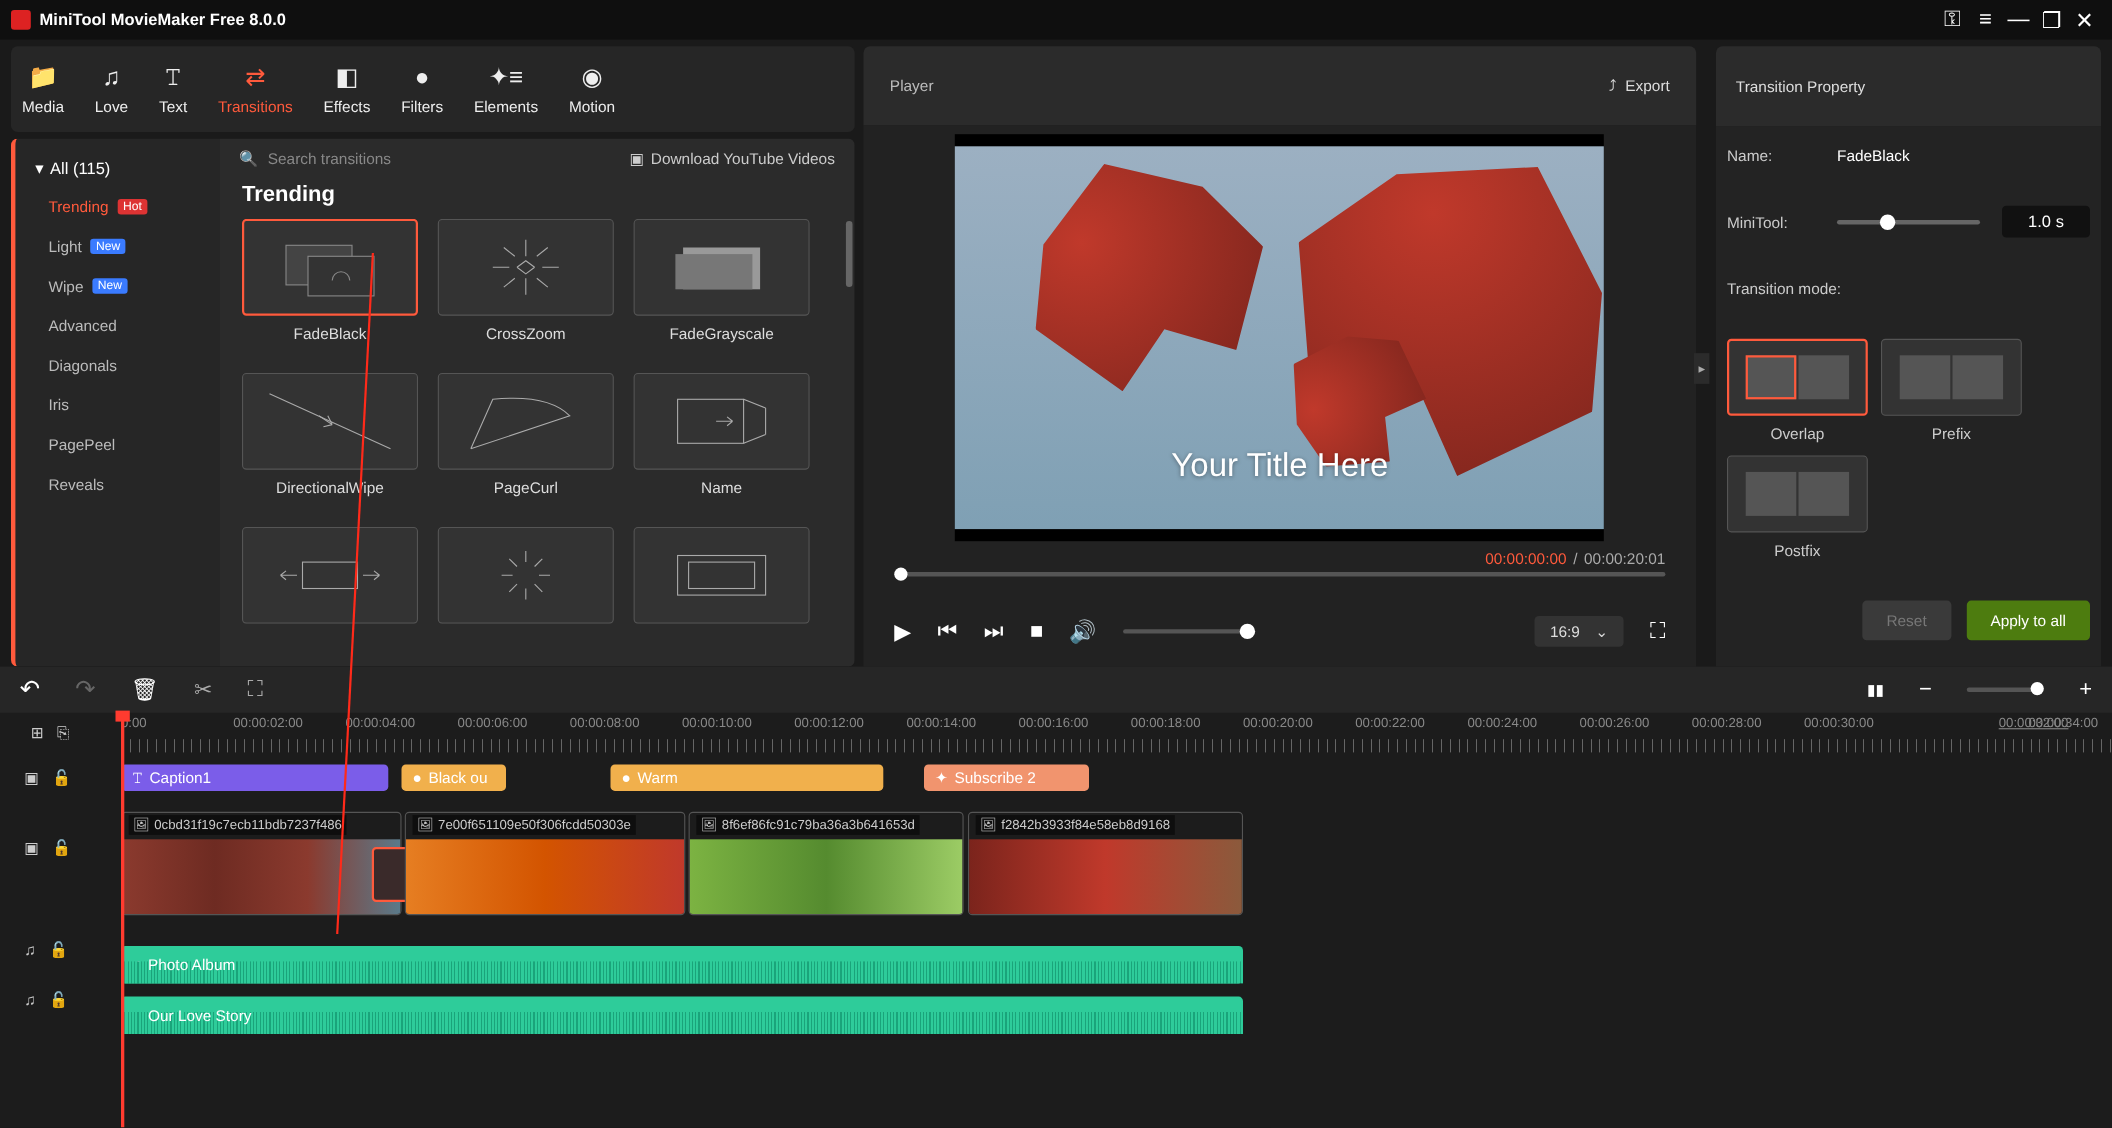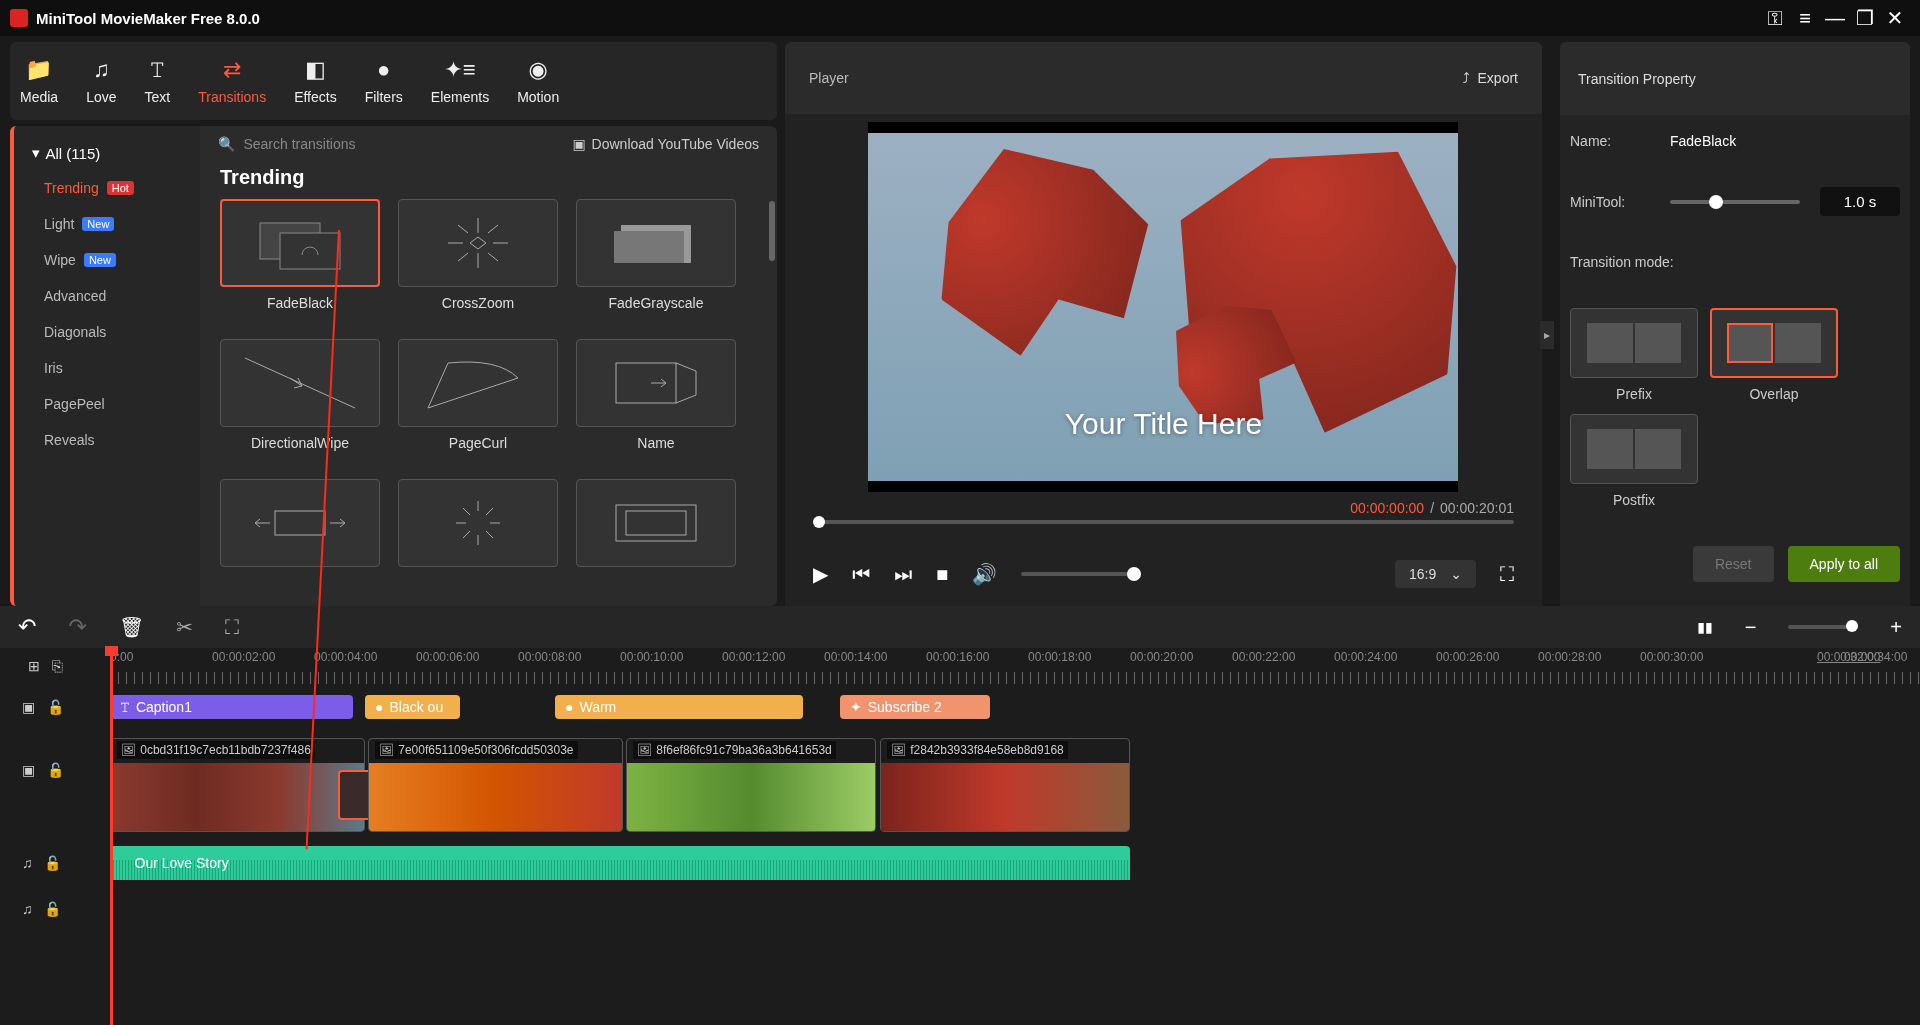--- a/index.html
+++ b/index.html
@@ -382,32 +382,32 @@
         <div class="dur-slider">
             <div class="dur-dot"></div>
           </div>
         <span class="dur-input">1.0 s</span>
       </div>
       <div class="prop-row">
           <span>Transition mode:</span>
         </div>
       <div class="mode-grid">
         <div class="mode-cell">
+            <div class="mode-box sel">
+              <div class="a"></div>
+              <div class="b"></div>
+            </div>
+            <span>Overlap</span>
+          </div>
+        <div class="mode-cell">
             <div class="mode-box">
               <div class="b"></div>
               <div class="b"></div>
             </div>
             <span>Prefix</span>
-          </div>
-        <div class="mode-cell">
-            <div class="mode-box sel">
-              <div class="a"></div>
-              <div class="b"></div>
-            </div>
-            <span>Overlap</span>
           </div>
         <div class="mode-cell">
             <div class="mode-box">
               <div class="b"></div>
               <div class="b"></div>
             </div>
             <span>Postfix</span>
           </div>
       </div>
       <div class="prop-footer">
@@ -524,20 +524,27 @@
           </div>
         <div class="vclip" style="left:770px;width:250px;">
             <div class="vlabel">
               <span>🖼</span>
               <span>f2842b3933f84e58eb8d9168</span>
             </div>
             <div class="frames" style="background:linear-gradient(90deg,#7b241c,#c0392b,#8b5a3c);"></div>
           </div>
       </div>
 
+      <div class="track small" style="margin-top:14px;">
+        <div class="aclip" style="left:0;width:1020px;">
+            <span>♫</span>
+            <span style="z-index:2;">Photo Album</span>
+            <div class="wave"></div>
+          </div>
+      </div>
       <div class="track small">
         <div class="aclip" style="left:0;width:1020px;">
             <span>♫</span>
             <span style="z-index:2;">Our Love Story</span>
             <div class="wave"></div>
           </div>
       </div>
     </div>
   </div>
 </div>

